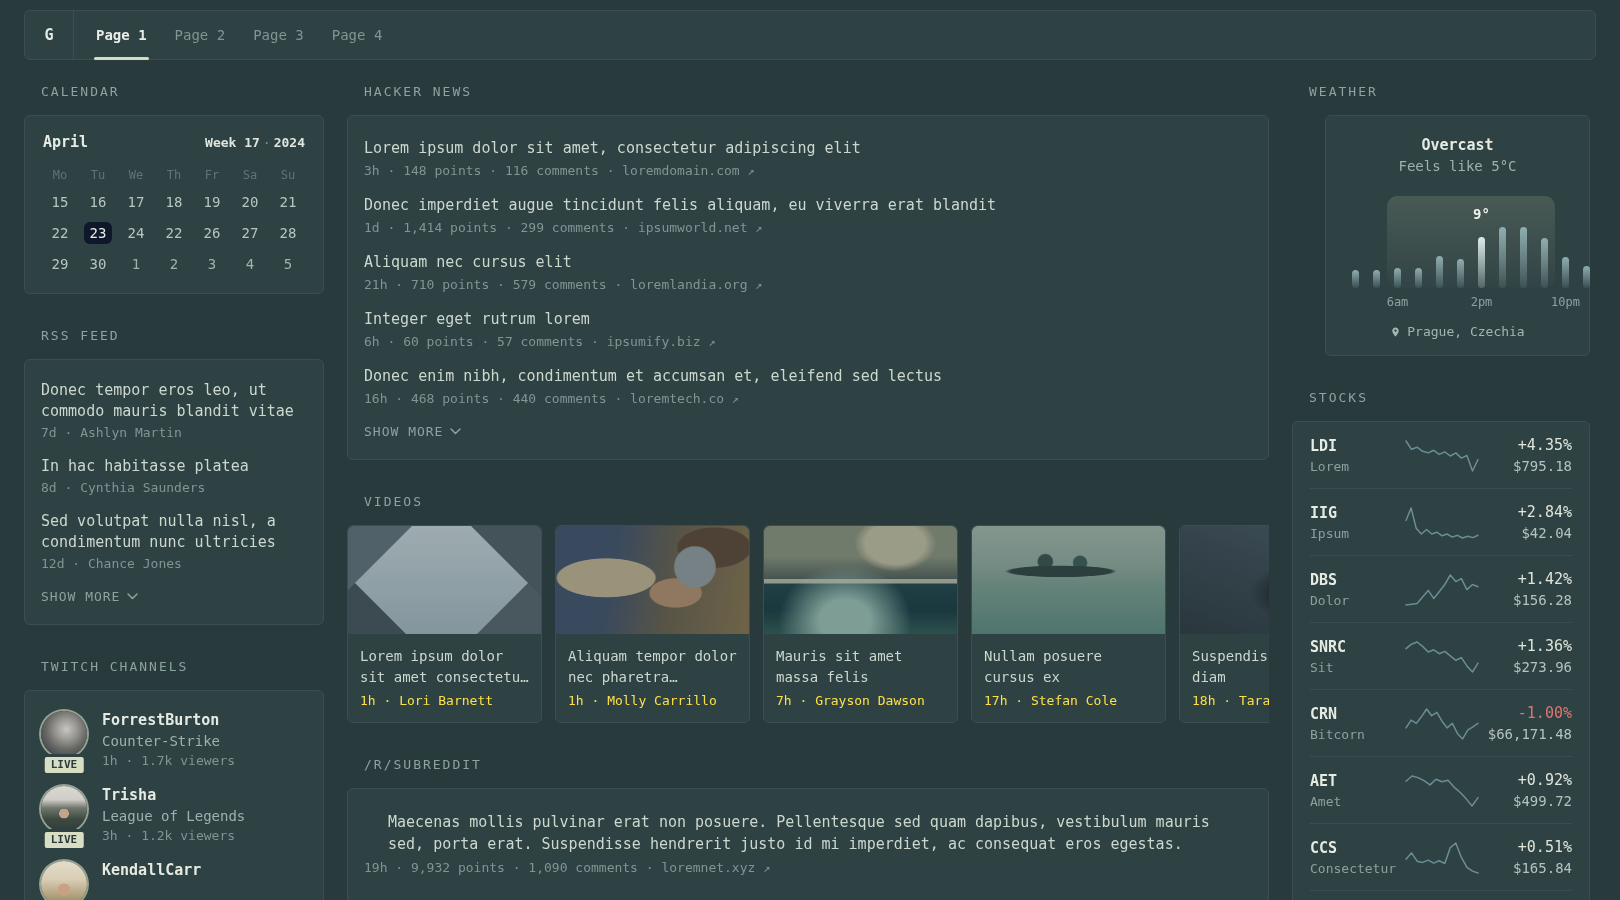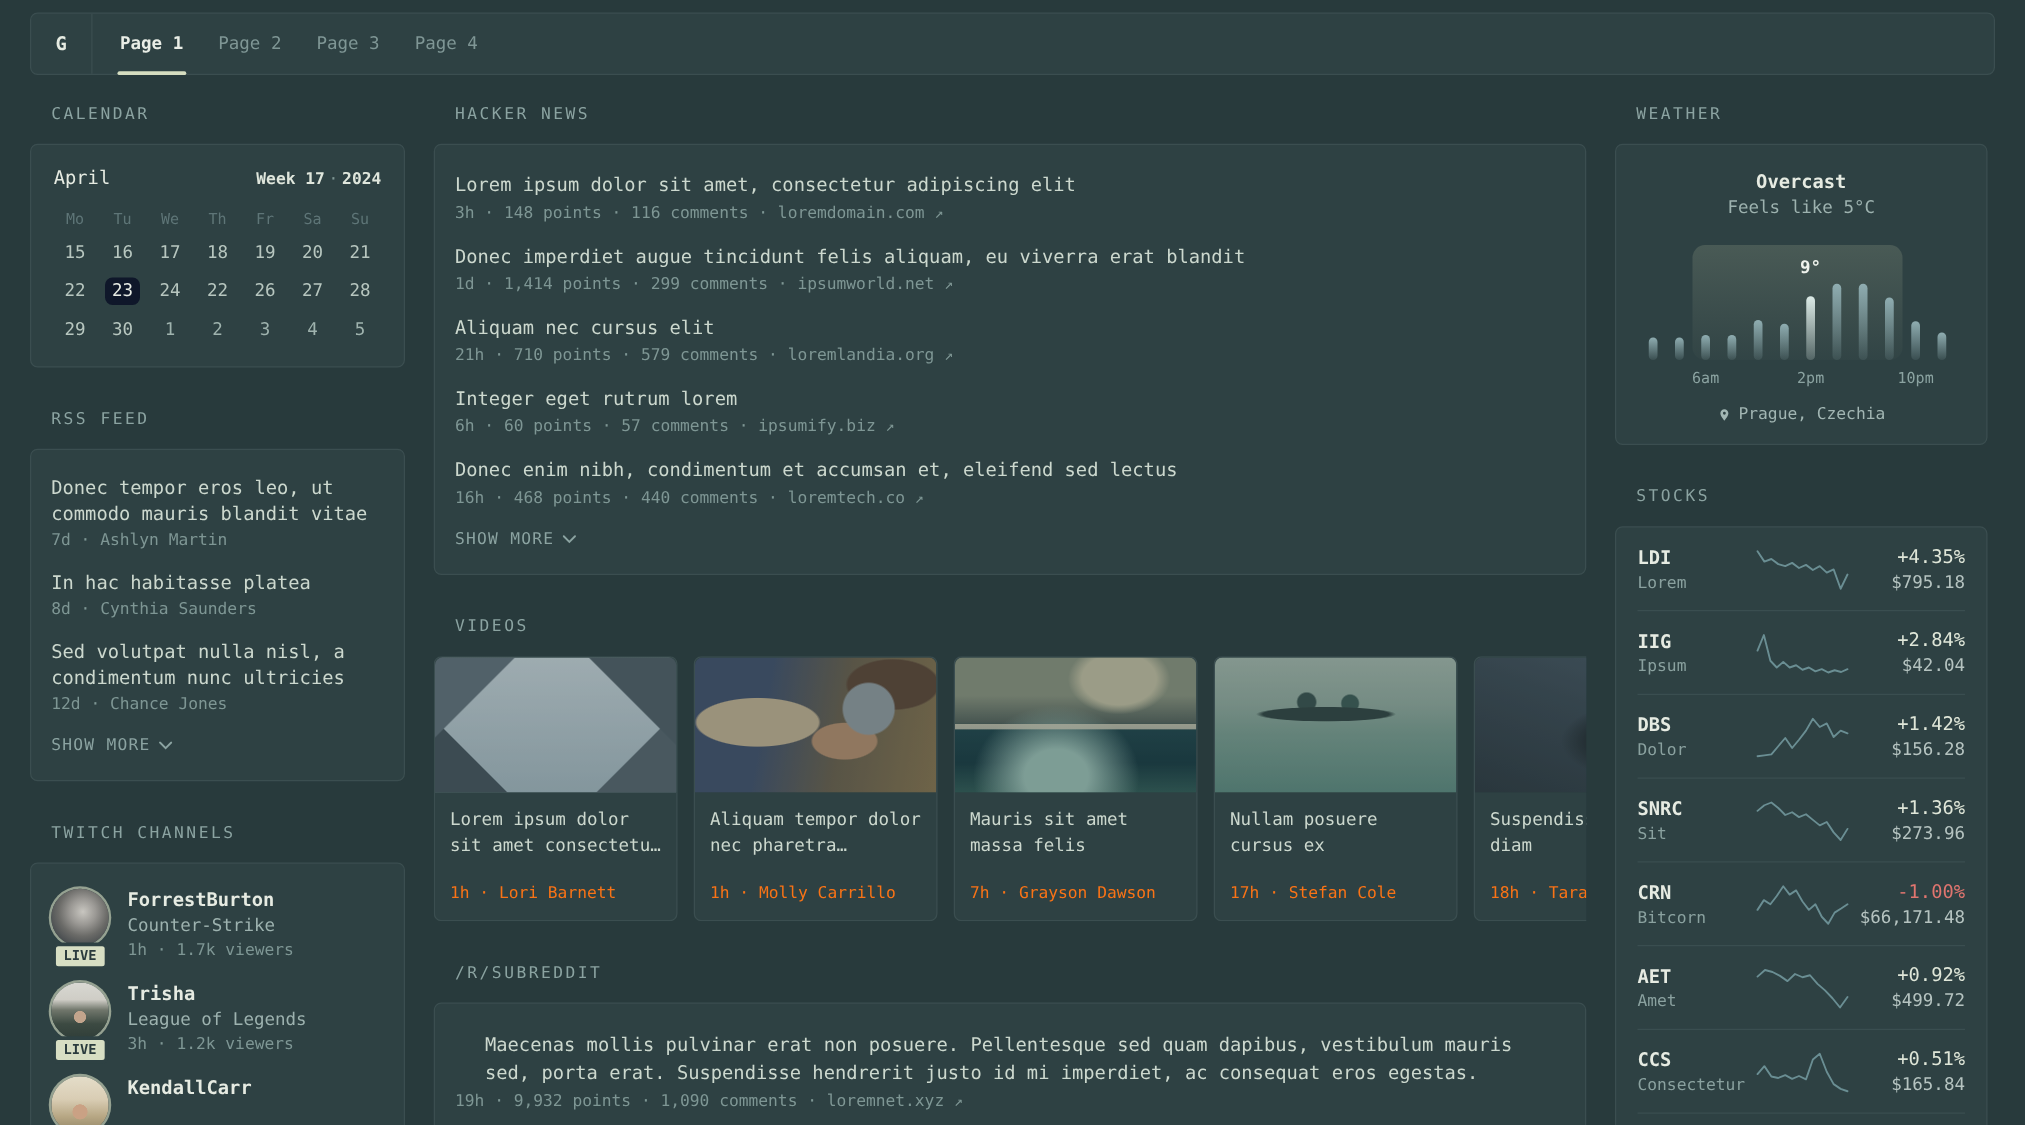--- a/index.html
+++ b/index.html
@@ -38,21 +38,21 @@
   .section { margin-bottom:34px; }
   .sec-title {
     font-size:13px; font-weight:normal; letter-spacing:2px;
     color:#8ba3a1; margin:0 0 16px 17px;
   }
   .card { background:#2e4143; border:1px solid #3b4e50; border-radius:6px; }
 
   
   .cal { padding:17px 16px 18px; }
   .cal-head { display:flex; justify-content:space-between; align-items:baseline; padding:0 2px; }
-  .cal-month { font-size:15px; font-weight:normal; color:#e6ebe2; }
+  .cal-month { font-size:15px; font-weight:bold; color:#e6ebe2; }
   .cal-week { font-size:13px; color:#dfe6dc; font-weight:bold; }
   .cal-week .dot { color:#7e9694; font-weight:normal; padding:0 3px; }
   .cal-grid { display:grid; grid-template-columns:repeat(7,1fr); row-gap:9px; margin-top:17px; text-align:center; }
   .dow { font-size:12px; color:#5e7577; }
   .day { font-size:14px; color:#b7c6bf; }
   .day .num { display:inline-block; padding:3px 6px; border-radius:6px; min-width:28px; }
   .day.sel .num { background:#0f172a; color:#e8ece5; font-weight:normal; }
   .day.out { color:#9fb3ae; }
 
   
@@ -116,29 +116,29 @@
   .th-4 { background:
       radial-gradient(ellipse 56px 6px at 46% 42%, #2f423f 0 90%, transparent 100%),
       radial-gradient(circle at 38% 33%, #37504b 0 5%, transparent 6%),
       radial-gradient(circle at 56% 34%, #3b5a54 0 5%, transparent 6%),
       linear-gradient(180deg, #a8bbae 0%, #93ac9f 35%, #7da092 55%, #5e8c80 100%); }
   .th-5 { background:
       radial-gradient(ellipse at 62% 62%, #232c31 0 18%, transparent 30%),
       linear-gradient(200deg, #4a5a66 0%, #3a4852 45%, #2b363d 100%); }
   .vid-body { padding:12px 12px 14px; }
   .vid-title { font-size:14px; line-height:21px; height:42px; overflow:hidden; color:#ccd8ce; white-space:pre-line; }
-  .vid-meta { font-size:13px; color:#f97316; margin-top:19px; }
+  .vid-meta { font-size:13px; color:#fde047; margin-top:5px; }
 
   
   .reddit { padding:22px 16px; min-height:130px; }
   .rd-title { font-size:15px; line-height:22px; color:#ccd8ce;margin-left:24px; }
   .rd-meta { font-size:13px; color:#7e9694; margin-top:5px; }
 
   
-  .weather { padding:20px 0 16px; text-align:center; }
+  .weather { padding:20px 0 16px; text-align:center;margin-left:33px; }
   .w-cond { font-size:15px; font-weight:bold; color:#e6ebe2; }
   .w-feels { font-size:14px; color:#9db2af; margin-top:4px; }
   .w-chart { position:relative; height:92px; margin-top:22px; }
   .w-day {
     position:absolute; top:0; border-radius:10px;
     background:linear-gradient(180deg, rgba(214,220,180,0.16), rgba(214,220,180,0.02));
   }
   .w-bar { position:absolute; bottom:0; width:7px; border-radius:4px;
     background:linear-gradient(180deg,#8fadb1, rgba(143,173,177,0.12)); }
   .w-bar.cur { background:linear-gradient(180deg,#dcebe7, rgba(220,235,231,0.2)); }

